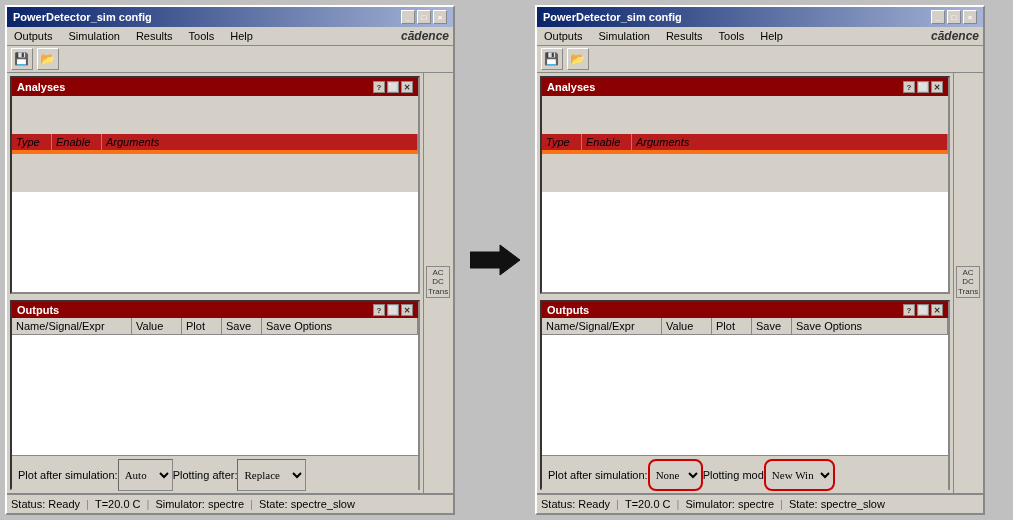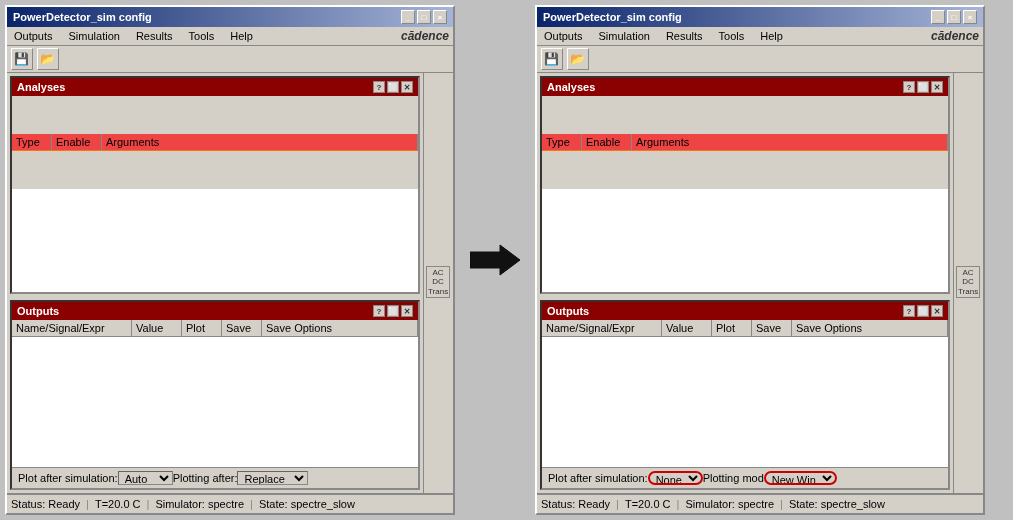--- a/index.html
+++ b/index.html
@@ -190,22 +190,23 @@
       display: flex;
       align-items: center;
       justify-content: center;
       font-size: 8px;
       color: #333;
       cursor: pointer;
     }
 
     .table-header {
       display: flex;
-      background: #ef4444;
-      border-bottom: 1px solid #f97316;
+      background: #b91c1c;
+      border-bottom: 4px solid #f97316;
+      font-style: italic;
     }
 
     .th-cell {
       padding: 2px 4px;
       font-size: 11px;
       border-right: 1px solid #888;
       font-weight: normal;
     }
 
     .table-body {
@@ -242,29 +243,30 @@
       background: #d4d0c8;
       border-top: 1px solid #888;
       font-size: 11px;
     }
 
     .bottom-label {
       font-size: 11px;
     }
 
     .bottom-select {
-      height: 14px;
+      height: 32px;
       font-size: 11px;
       background: #d4d0c8;
       border: 1px solid #888;
       border-top: 1px solid #666;
       border-left: 1px solid #666;
       padding: 0 2px;
       cursor: pointer;
       min-width: 55px;
+      font-family: Liberation Serif, serif;
     }
 
     .bottom-select.highlighted {
       border: 2px solid #cc0000;
       border-radius: 8px;
       padding: 0 2px;
     }
 
     .status-bar {
       display: flex;

